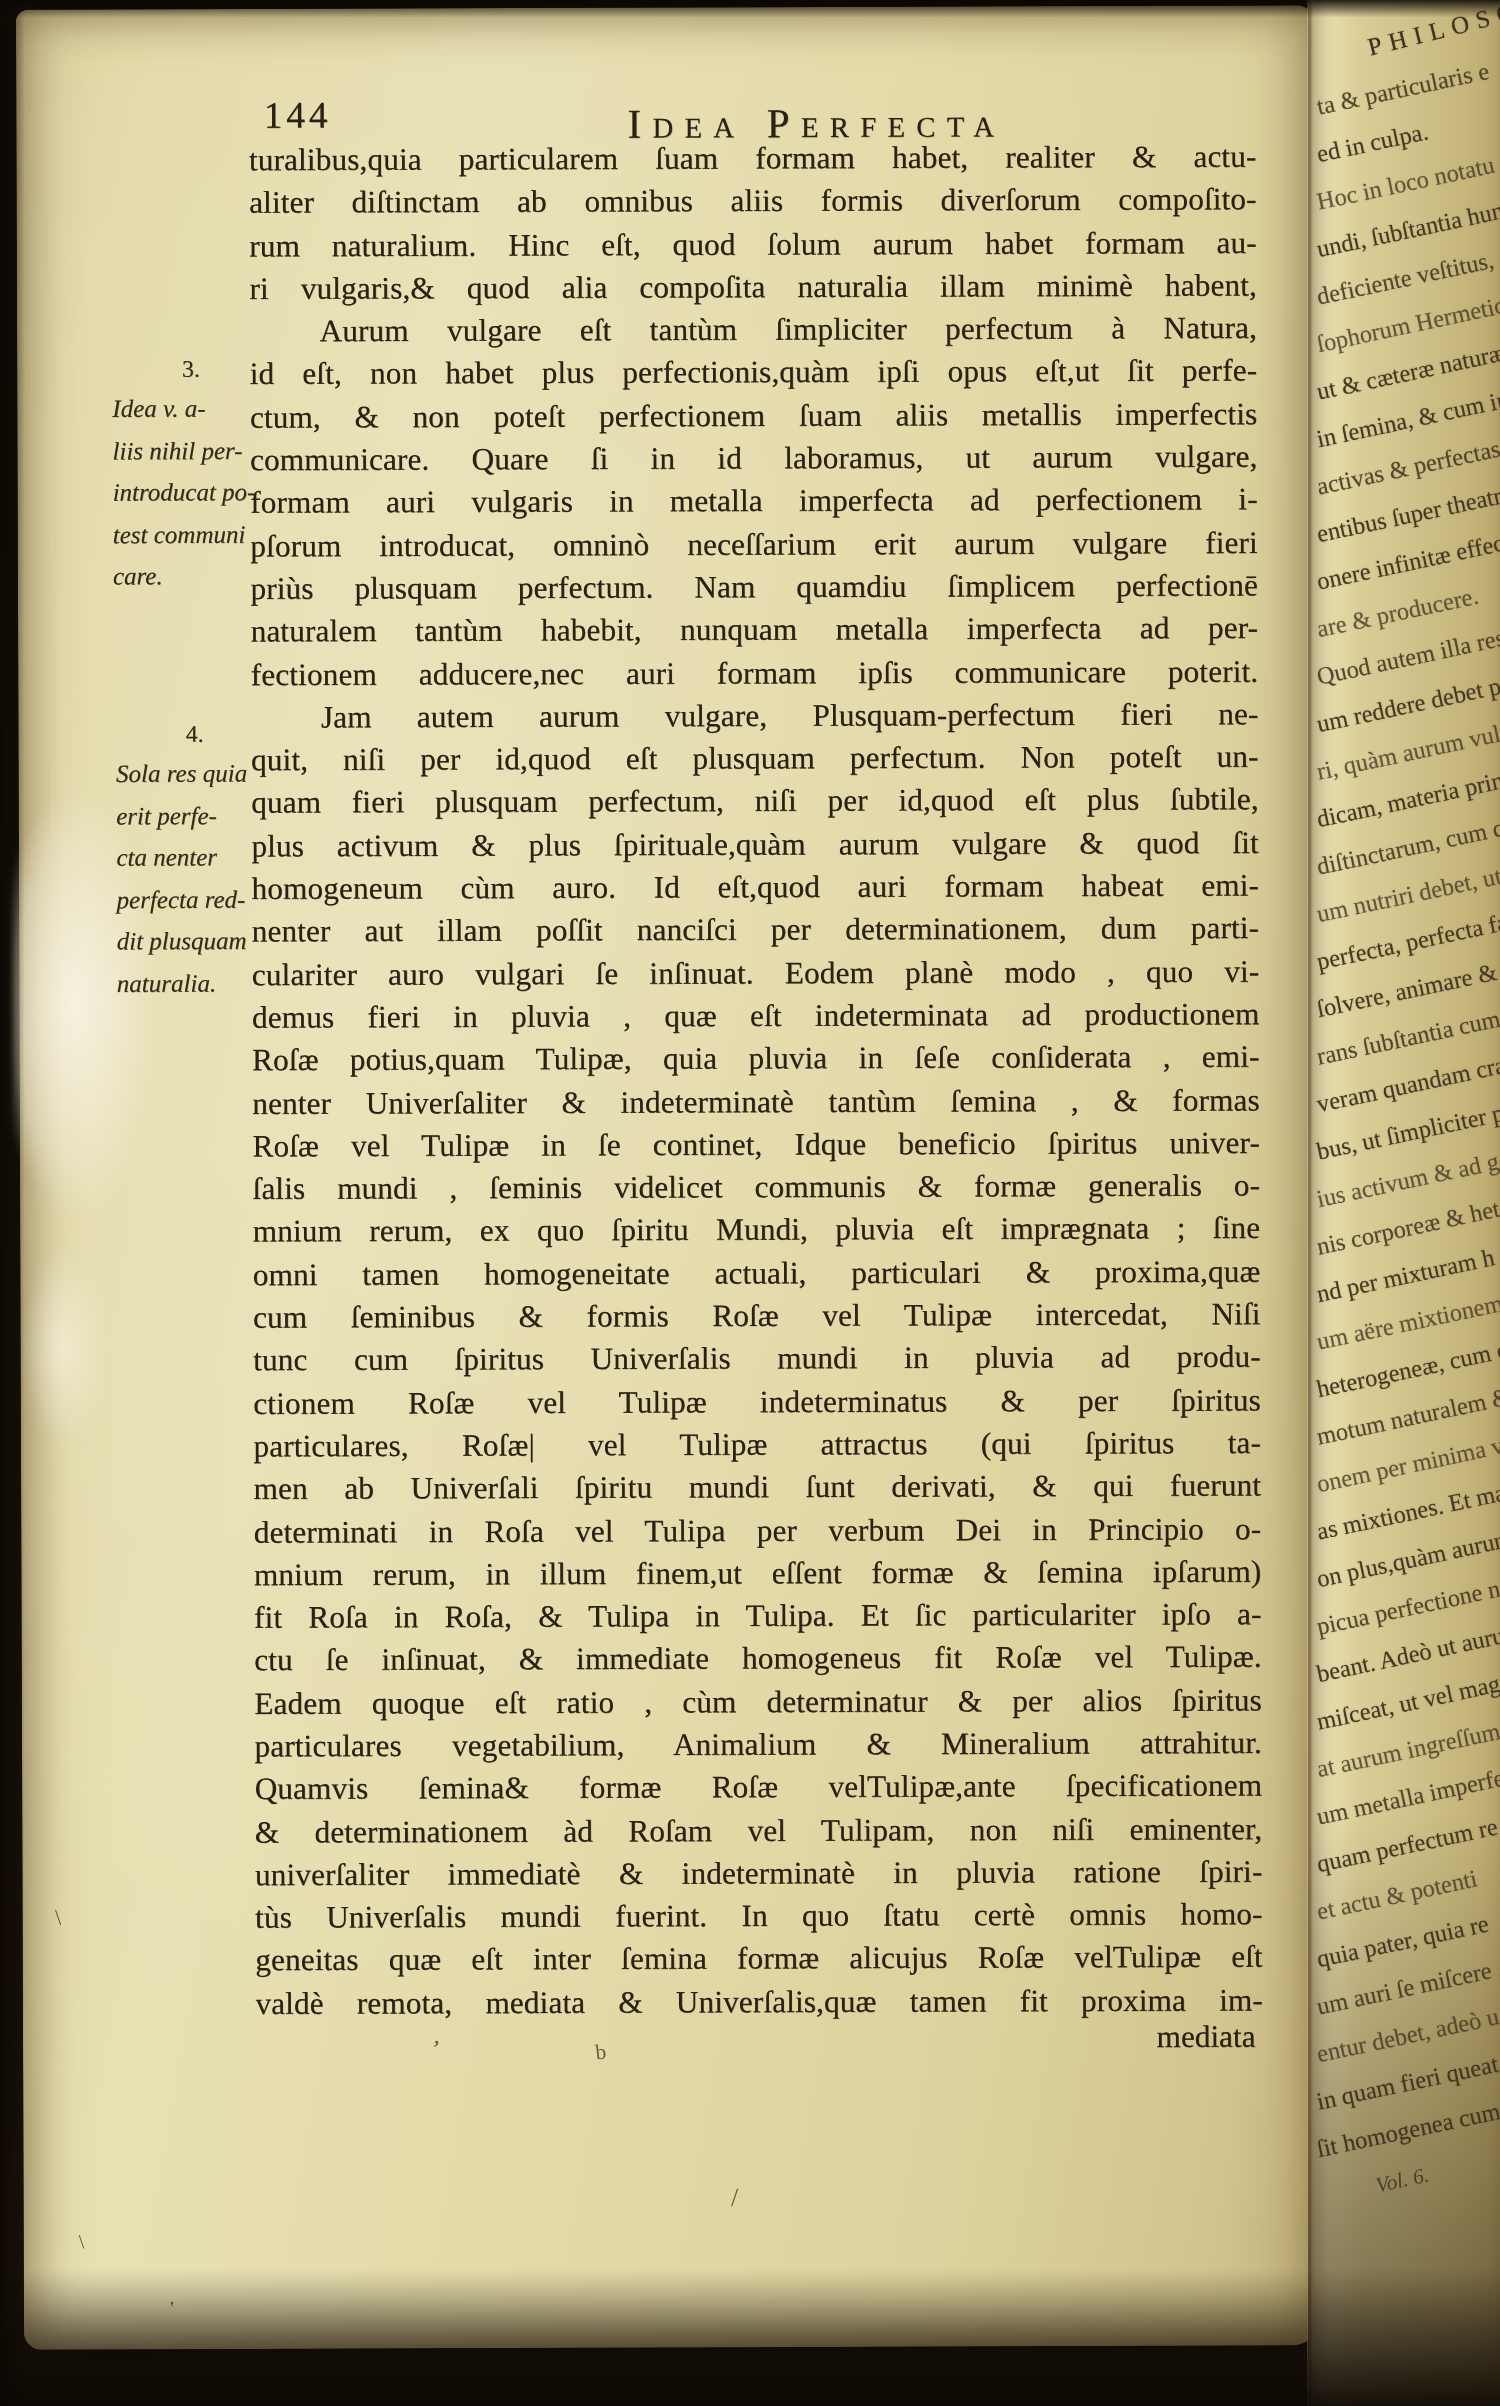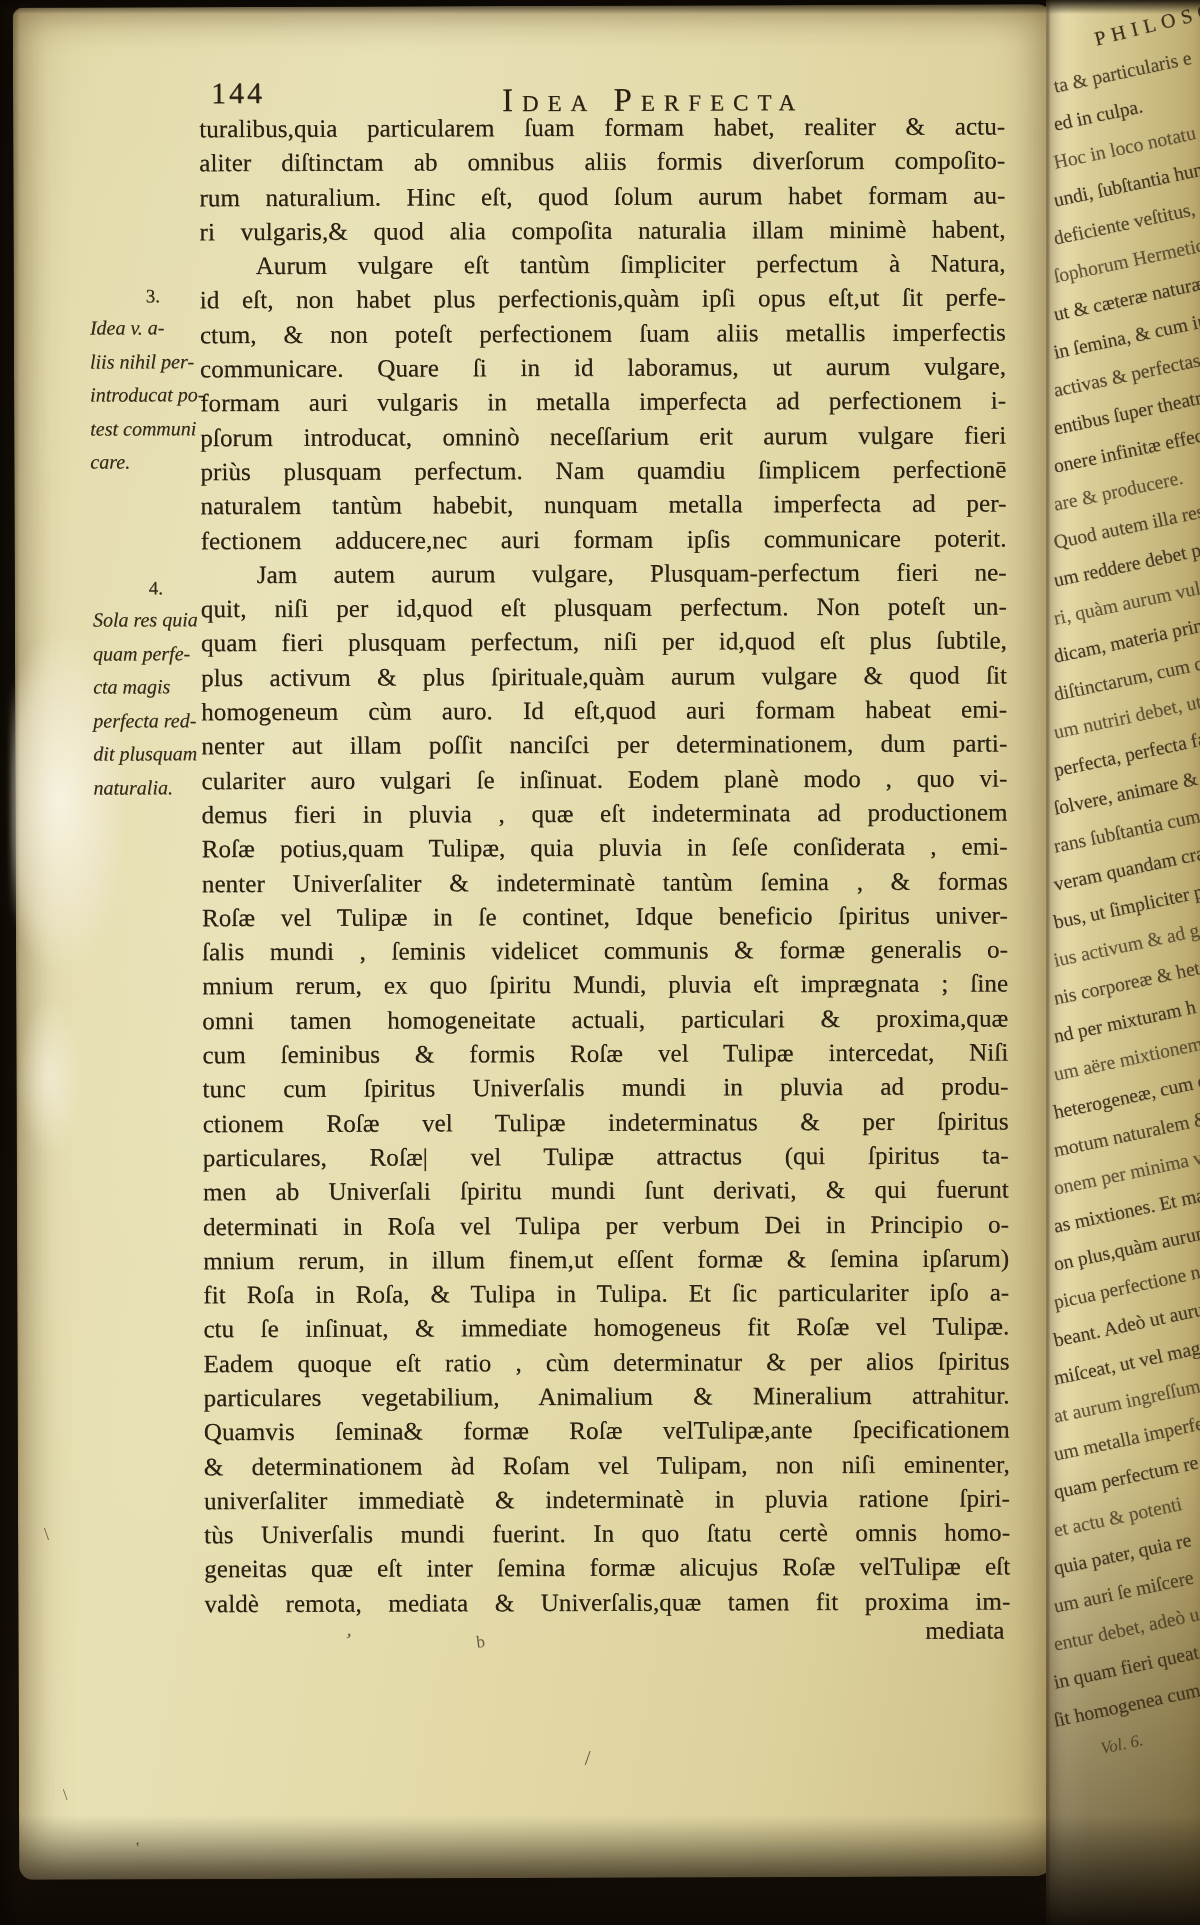--- a/index.html
+++ b/index.html
@@ -99,22 +99,22 @@
         <div class="note-num">3.</div>
         <div class="note-line">Idea v. a-</div>
         <div class="note-line">liis nihil per-</div>
         <div class="note-line">introducat po-</div>
         <div class="note-line">test communi</div>
         <div class="note-line">care.</div>
       </div>
     <div class="note" id="note-1">
         <div class="note-num">4.</div>
         <div class="note-line">Sola res quia</div>
-        <div class="note-line">quam perfe-</div>
-        <div class="note-line">cta magis</div>
+        <div class="note-line">erit perfe-</div>
+        <div class="note-line">cta nenter</div>
         <div class="note-line">perfecta red-</div>
         <div class="note-line">dit plusquam</div>
         <div class="note-line">naturalia.</div>
       </div>
 
     <div class="body-block">
         <div class="bline">turalibus,quia particularem ſuam formam habet, realiter &amp; actu-</div>
         <div class="bline">aliter diſtinctam ab omnibus aliis formis diverſorum compoſito-</div>
         <div class="bline">rum naturalium.  Hinc eſt, quod ſolum aurum habet formam au-</div>
         <div class="bline">ri vulgaris,&amp; quod alia compoſita naturalia illam minimè habent,</div>

